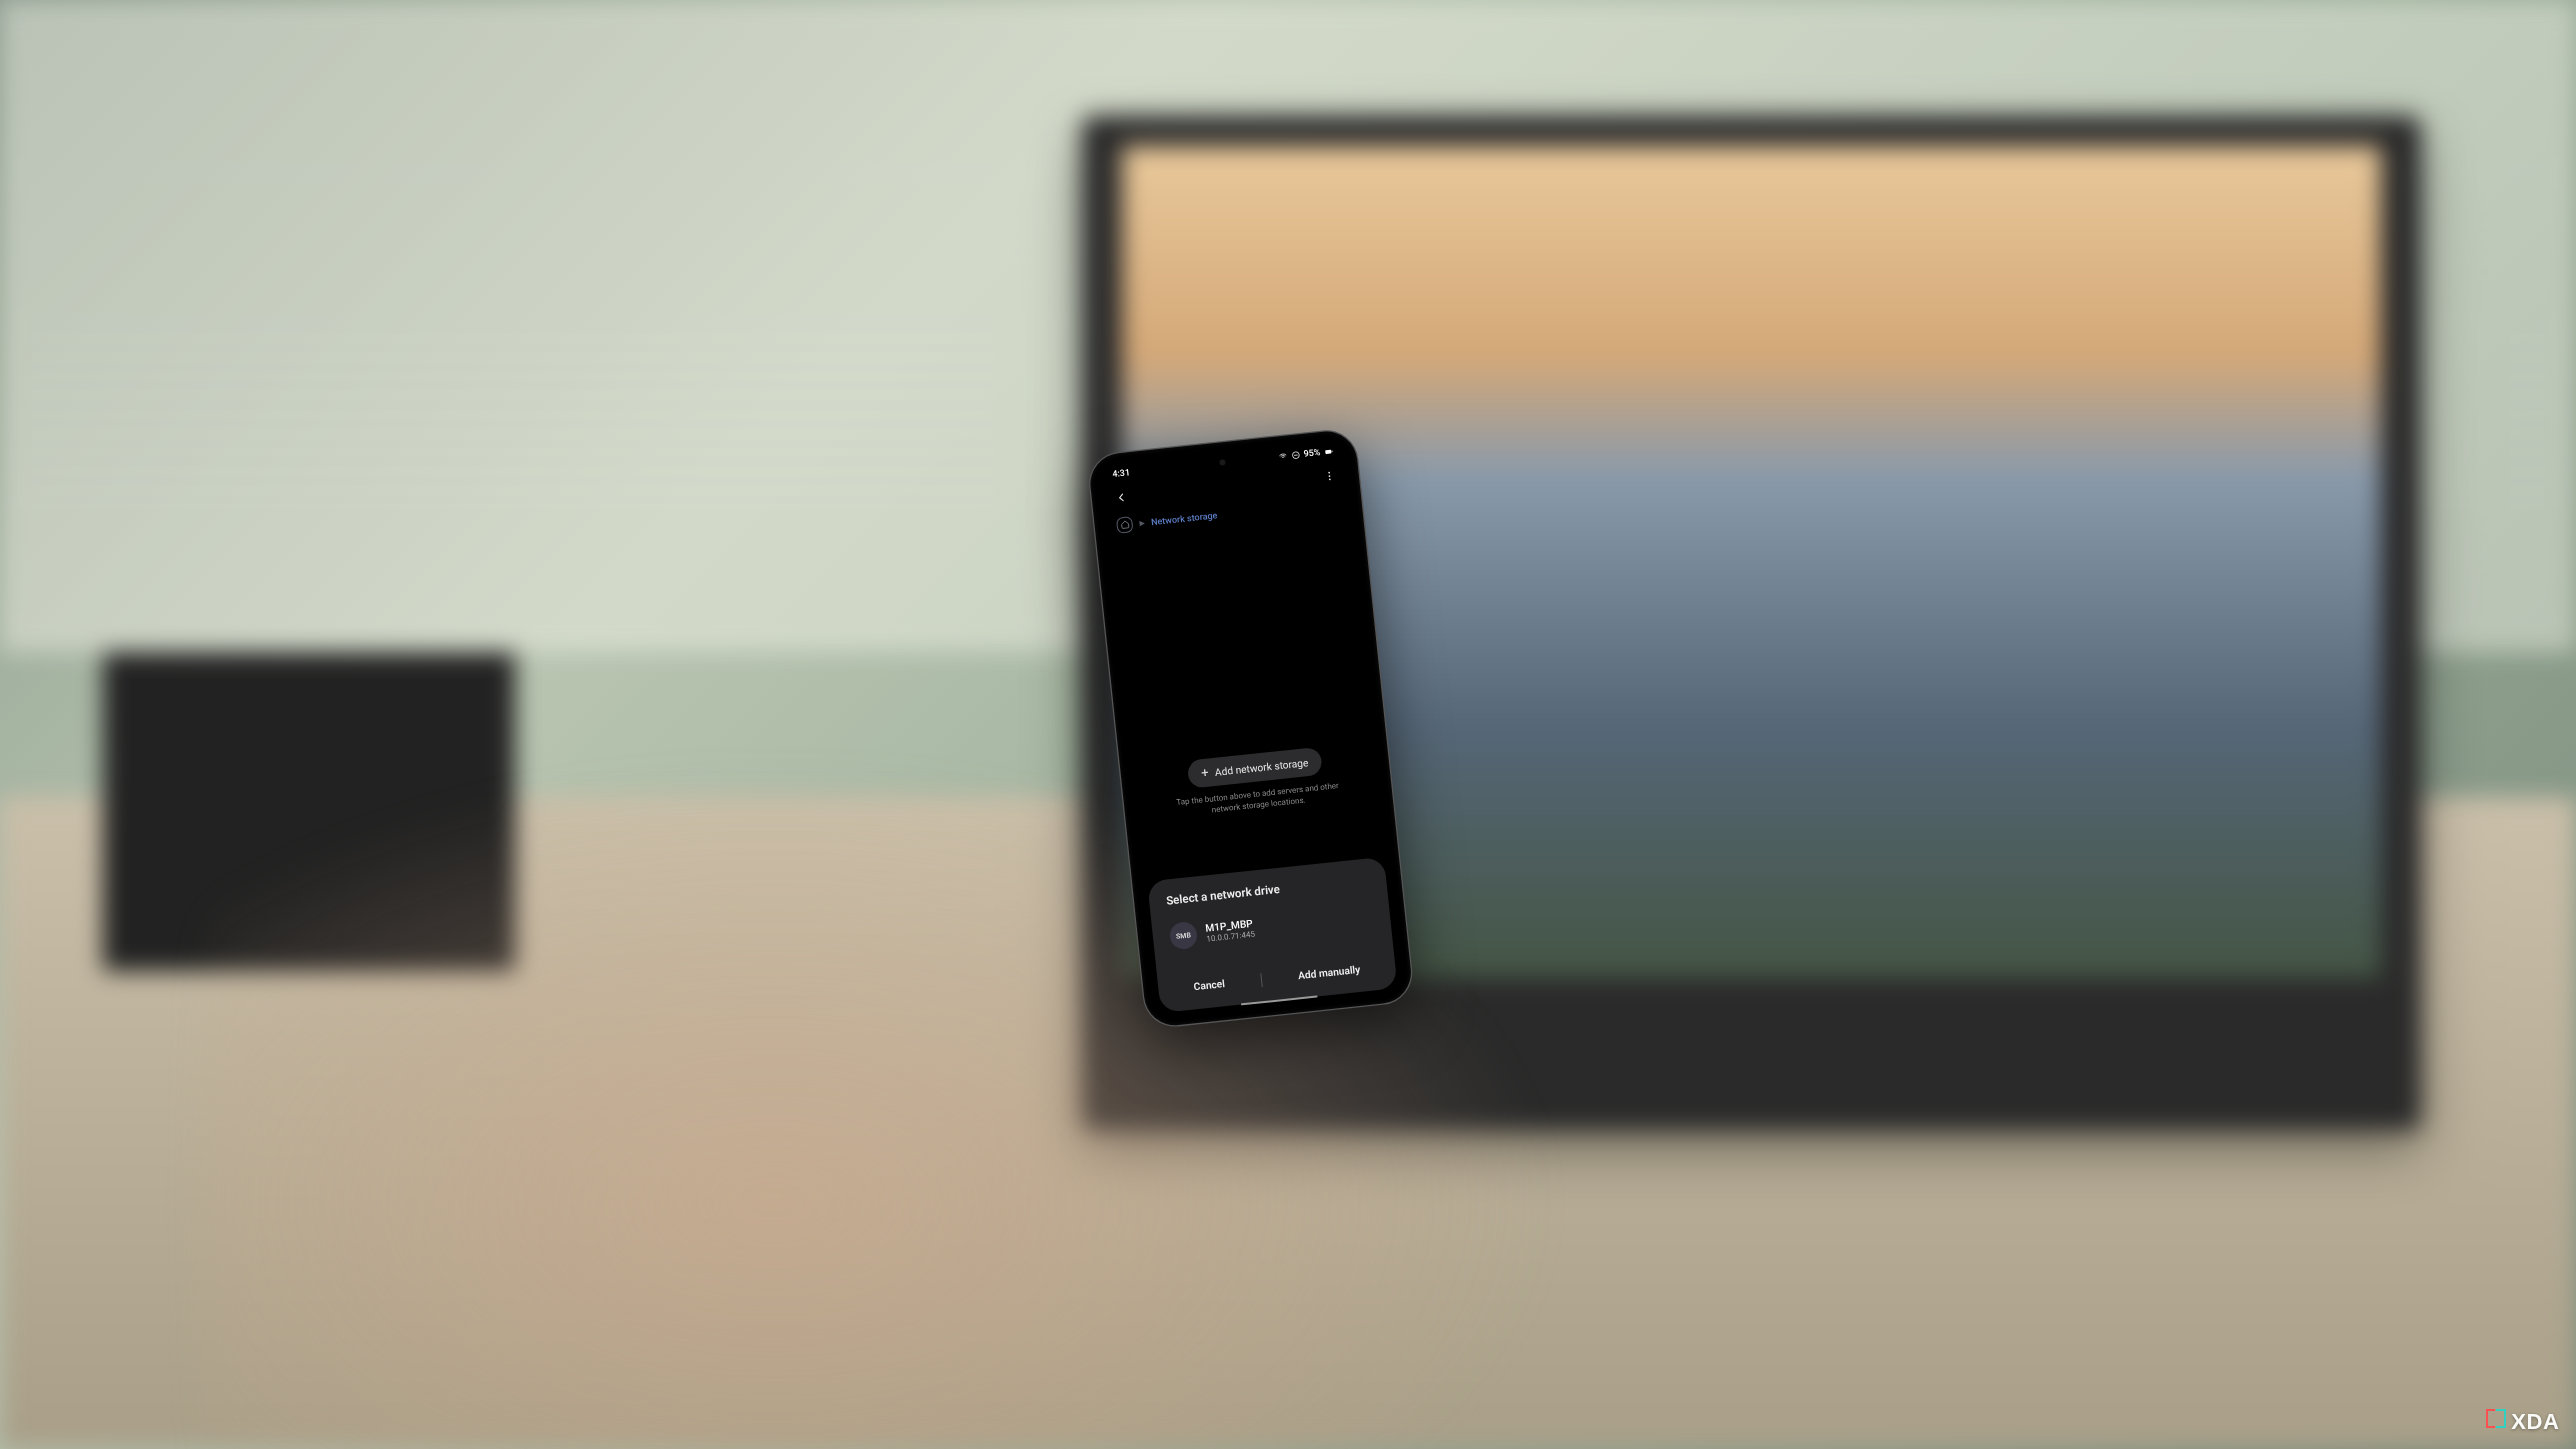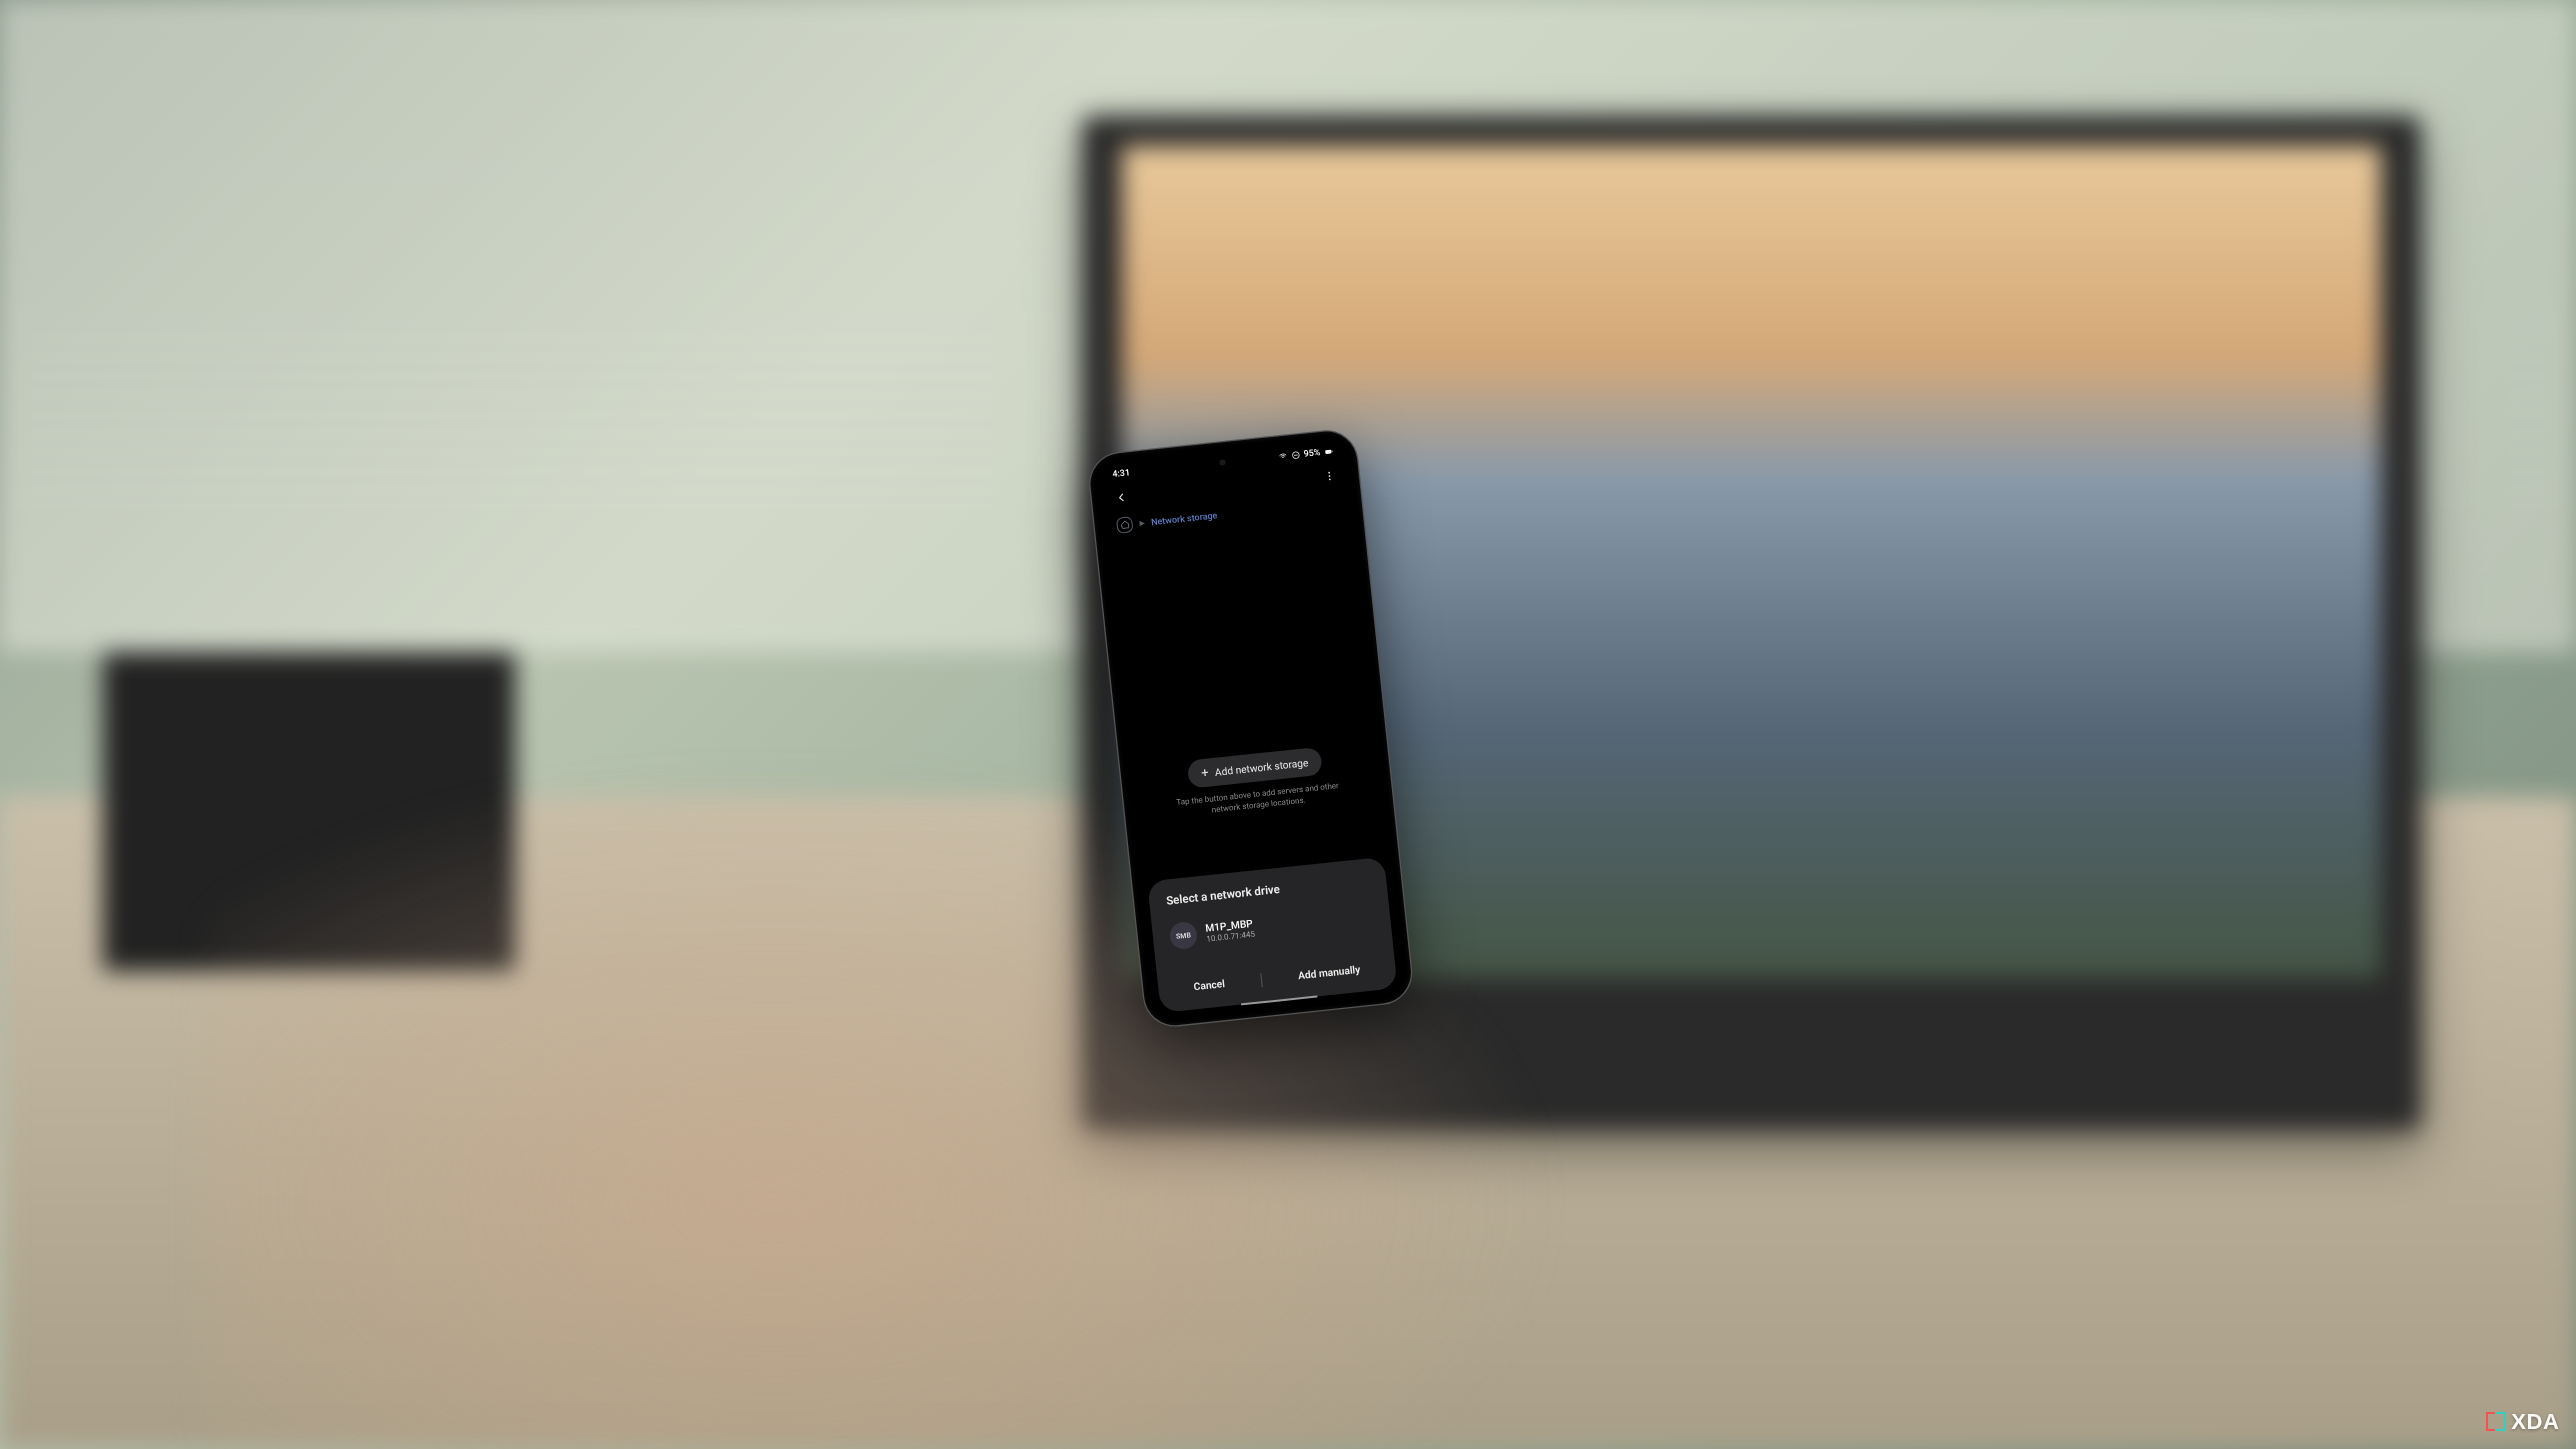--- a/index.html
+++ b/index.html
@@ -231,21 +231,21 @@
     background: #999;
     border-radius: 2.6px;
     z-index: 20;
   }
 
   
   .watermark {
     position: absolute;
     right: 16.6px; bottom: 14px;
     z-index: 5;
-    display: flex; align-items: center; gap: 5.1px;
+    display: flex; align-items: flex-start; gap: 5.1px;
     color: #fff;
     font-family: sans-serif;
     font-weight: 700;
     font-size: 22px;
     letter-spacing: 0.6px;
     opacity: 0.95;
     text-shadow: 0 1.3px 3.8px rgba(0,0,0,0.4);
   }
   .watermark .logo-box {
     width: 20.4px; height: 20.4px;

